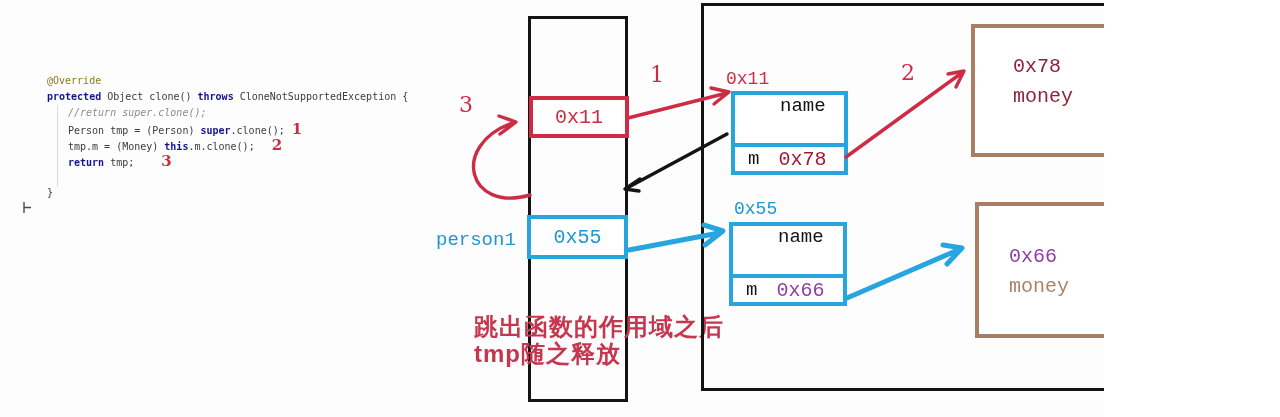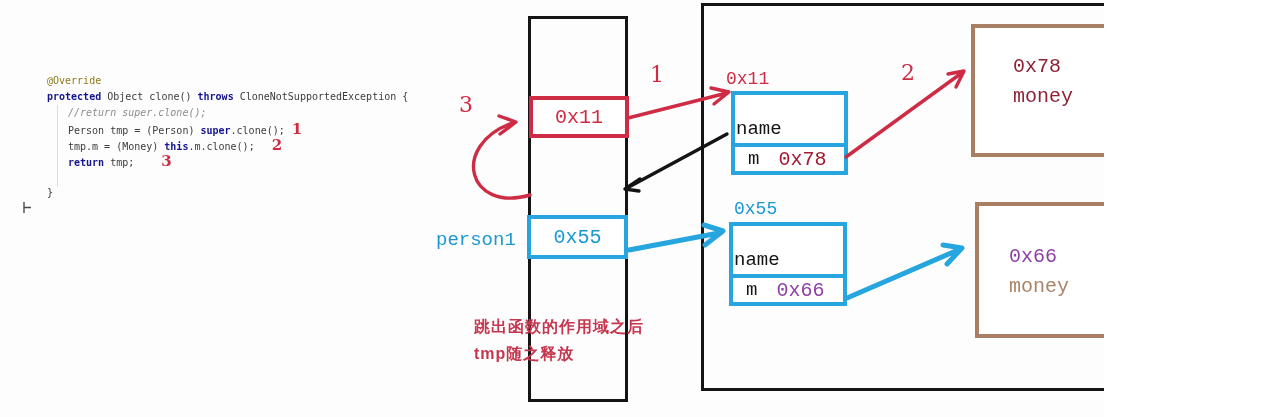--- a/index.html
+++ b/index.html
@@ -35,33 +35,33 @@
   .slot{display:flex;align-items:center;justify-content:center;background:#fff;}
   .slot-red{left:529px;top:96px;width:100px;height:42px;border:4px solid var(--c-red);
             color:var(--c-red);font-size:20px;}
   .slot-tmp{left:532px;top:171px;width:95px;height:31px;border:3px solid var(--c-ink);
             color:var(--c-ink);font-size:19px;}
   .slot-cyan{left:527px;top:215px;width:101px;height:44px;border:4px solid var(--c-cyan);
              color:var(--c-cyantext);font-size:20px;}
   .person1-label{left:436px;top:229px;color:var(--c-cyantext);font-size:19px;}
 
   
-  .caption{left:474px;top:313px;color:var(--c-caption);font-size:16px;font-weight:bold;
+  .caption{left:474px;top:313px;color:var(--c-caption);font-size:24px;font-weight:bold;
            line-height:27px;letter-spacing:1px;}
 
   
   .heap-rect{left:701px;top:3px;width:562px;height:388px;border:3px solid var(--c-ink);}
   .addr-label{font-size:18px;}
   .addr1{left:726px;top:69px;color:var(--c-red);}
   .addr2{left:734px;top:199px;color:var(--c-cyantext);}
   .objbox{border:4px solid var(--c-cyan);background:#fff;display:flex;flex-direction:column;
           font-size:19px;color:var(--c-ink);}
   .obj1{left:731px;top:91px;width:117px;height:84px;}
   .obj2{left:729px;top:222px;width:118px;height:84px;}
-  .obj-name{flex:1;display:flex;align-items:flex-end;padding:0 0 3px 1px;}
+  .obj-name{flex:1;display:flex;padding:0 0 3px 1px;margin-left:44px;}
   .obj-m{height:28px;border-top:4px solid var(--c-cyan);display:flex;align-items:center;
          padding-left:13px;gap:19px;}
   .obj-m .val{font-size:20px;}
   .val-red{color:var(--c-valred);}
   .val-purple{color:var(--c-purple);}
   .moneybox{border:4px solid var(--c-brown);background:#fff;font-size:20px;line-height:30px;}
   .money1{left:971px;top:24px;width:171px;height:133px;padding:24px 0 0 38px;}
   .money2{left:975px;top:202px;width:172px;height:136px;padding:36px 0 0 30px;}
   .t-maroon{color:var(--c-maroon);}
   .t-purple{color:var(--c-purple);}

